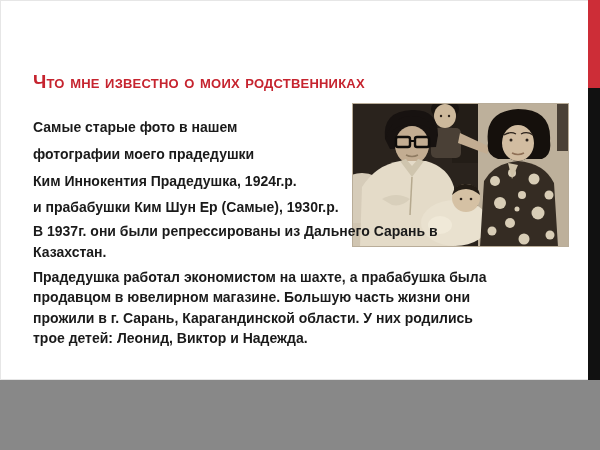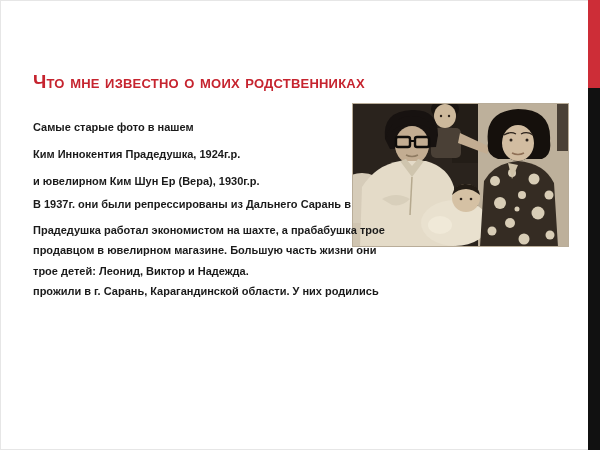--- a/index.html
+++ b/index.html
@@ -4,21 +4,21 @@
 <style>
   html, body {
     margin: 0;
     padding: 0;
     background: #888;
     font-family: "Liberation Sans", "DejaVu Sans", sans-serif;
   }
   .slide {
     position: relative;
     width: 600px;
-    height: 450px;
+    height: 380px;
     background: var(--background, #ffffff);
     overflow: hidden;
     box-shadow: 0 0 0 1px #e6e6e6 inset;
   }
   .title {
     position: absolute;
     left: 33px;
     top: 70px;
     margin: 0;
     font-size: 19px;
@@ -39,21 +39,21 @@
     z-index: 1;
   }
   .photo svg { display: block; width: 100%; height: 100%; }
   .body-text {
     position: absolute;
     left: 33px;
     top: 114px;
     z-index: 2;
     color: var(--text-color, #1A1A1A);
     font-weight: 700;
-    font-size: 11px;
+    font-size: 14px;
   }
   .ln { white-space: nowrap; }
   .ln.a { line-height: 26.8px; }
   .ln.b { line-height: 20.4px; }
   .ln.para-gap { margin-top: 5px; }
   .edge-bar {
     position: absolute;
     top: 0;
     right: 0;
     width: 12px;
@@ -152,27 +152,29 @@
         </g>
         <path d="M156 60 L160 76 L166 62 Z" fill="#cfc2a8"></path>
       </g>
 
       <rect x="0.5" y="0.5" width="216" height="143" fill="none" stroke="#b9ad99" stroke-width="1"></rect>
     </svg>
   </div>
 
   <div class="body-text">
     <div class="ln a">Самые старые фото в нашем</div>
+    <div class="ln a">фотографии моего прадедушки</div>
     <div class="ln a">Ким Иннокентия Прадедушка, 1924г.р.</div>
-    <div class="ln a">и ювелирном Ким Шун Ер (Вера), 1930г.р.</div>
+    <div class="ln a">и прабабушки Ким Шун Ер (Самые), 1930г.р.</div>
     <div class="ln b">В 1937г. они были репрессированы из Дальнего Сарань в</div>
-    <div class="ln b para-gap">Прадедушка работал экономистом на шахте, а прабабушка трое</div>
+    <div class="ln b">Казахстан.</div>
+    <div class="ln b para-gap">Прадедушка работал экономистом на шахте, а прабабушка была</div>
     <div class="ln b">продавцом в ювелирном магазине. Большую часть жизни они</div>
+    <div class="ln b">прожили в г. Сарань, Карагандинской области. У них родились</div>
     <div class="ln b">трое детей: Леонид, Виктор и Надежда.</div>
-    <div class="ln b">прожили в г. Сарань, Карагандинской области. У них родились</div>
   </div>
 
   <div class="edge-bar">
     <div class="edge-red"></div>
     <div class="edge-black"></div>
   </div>
 
 </div>
 
 </body></html>

